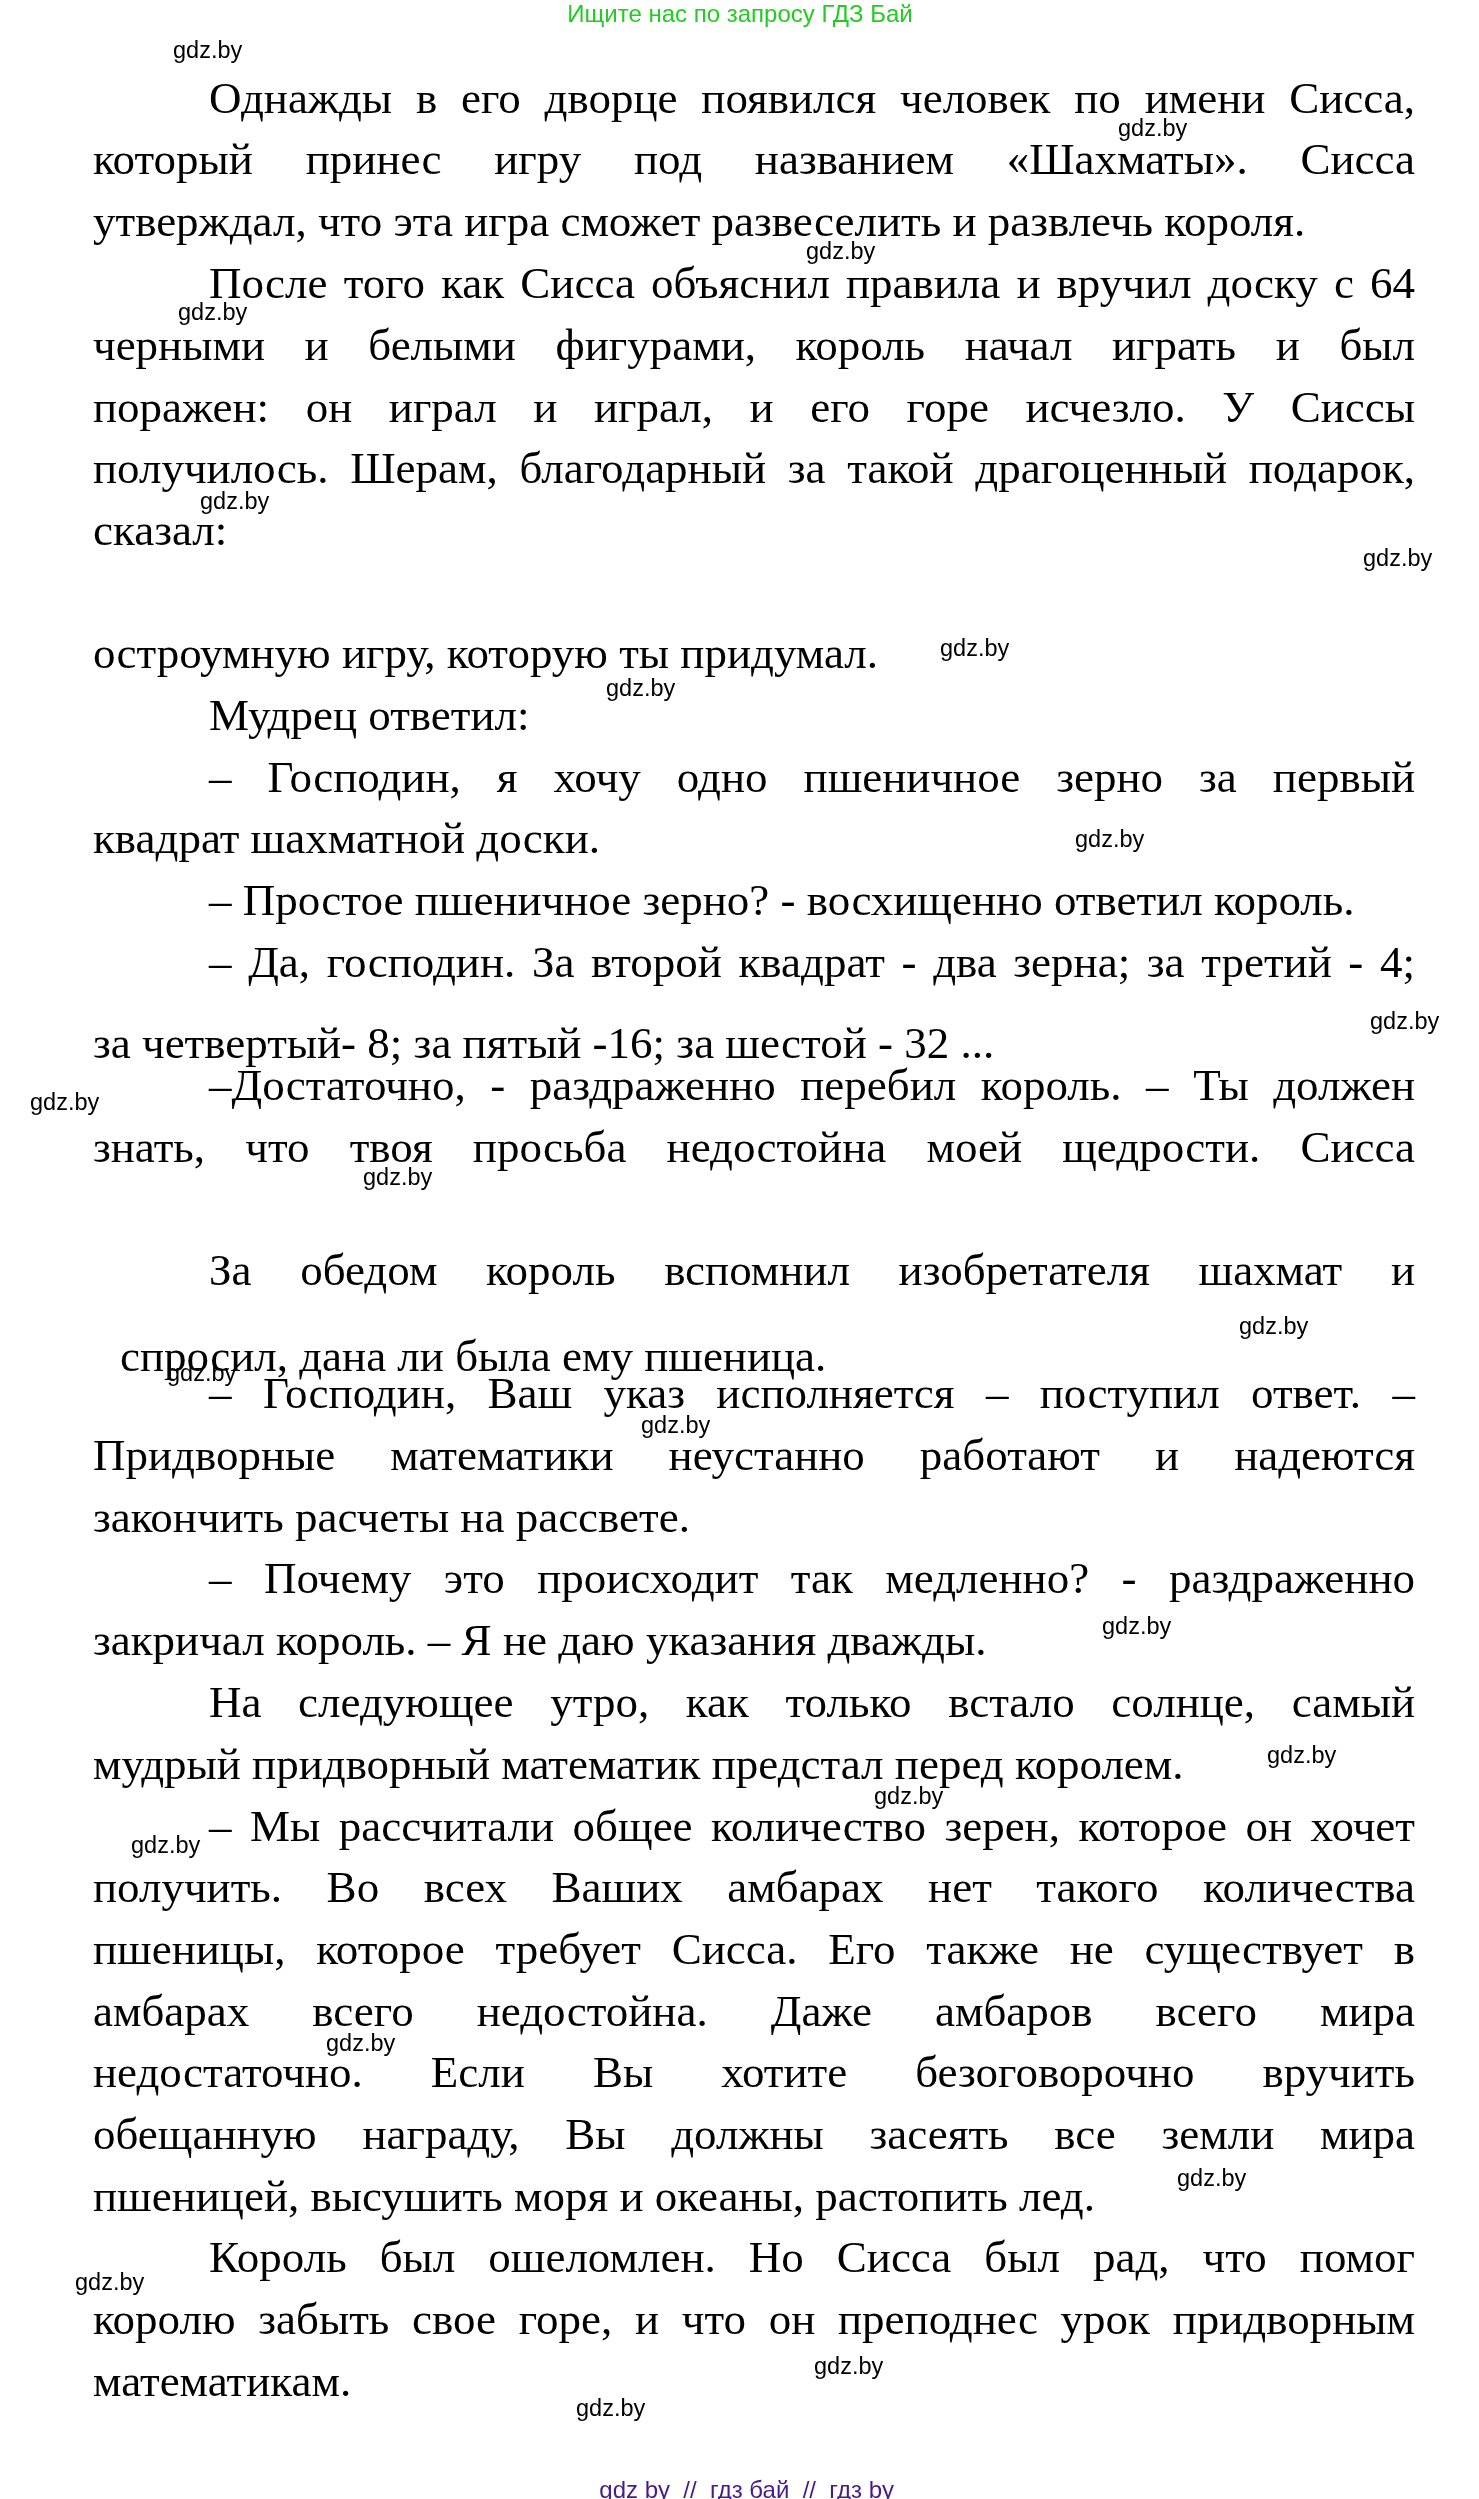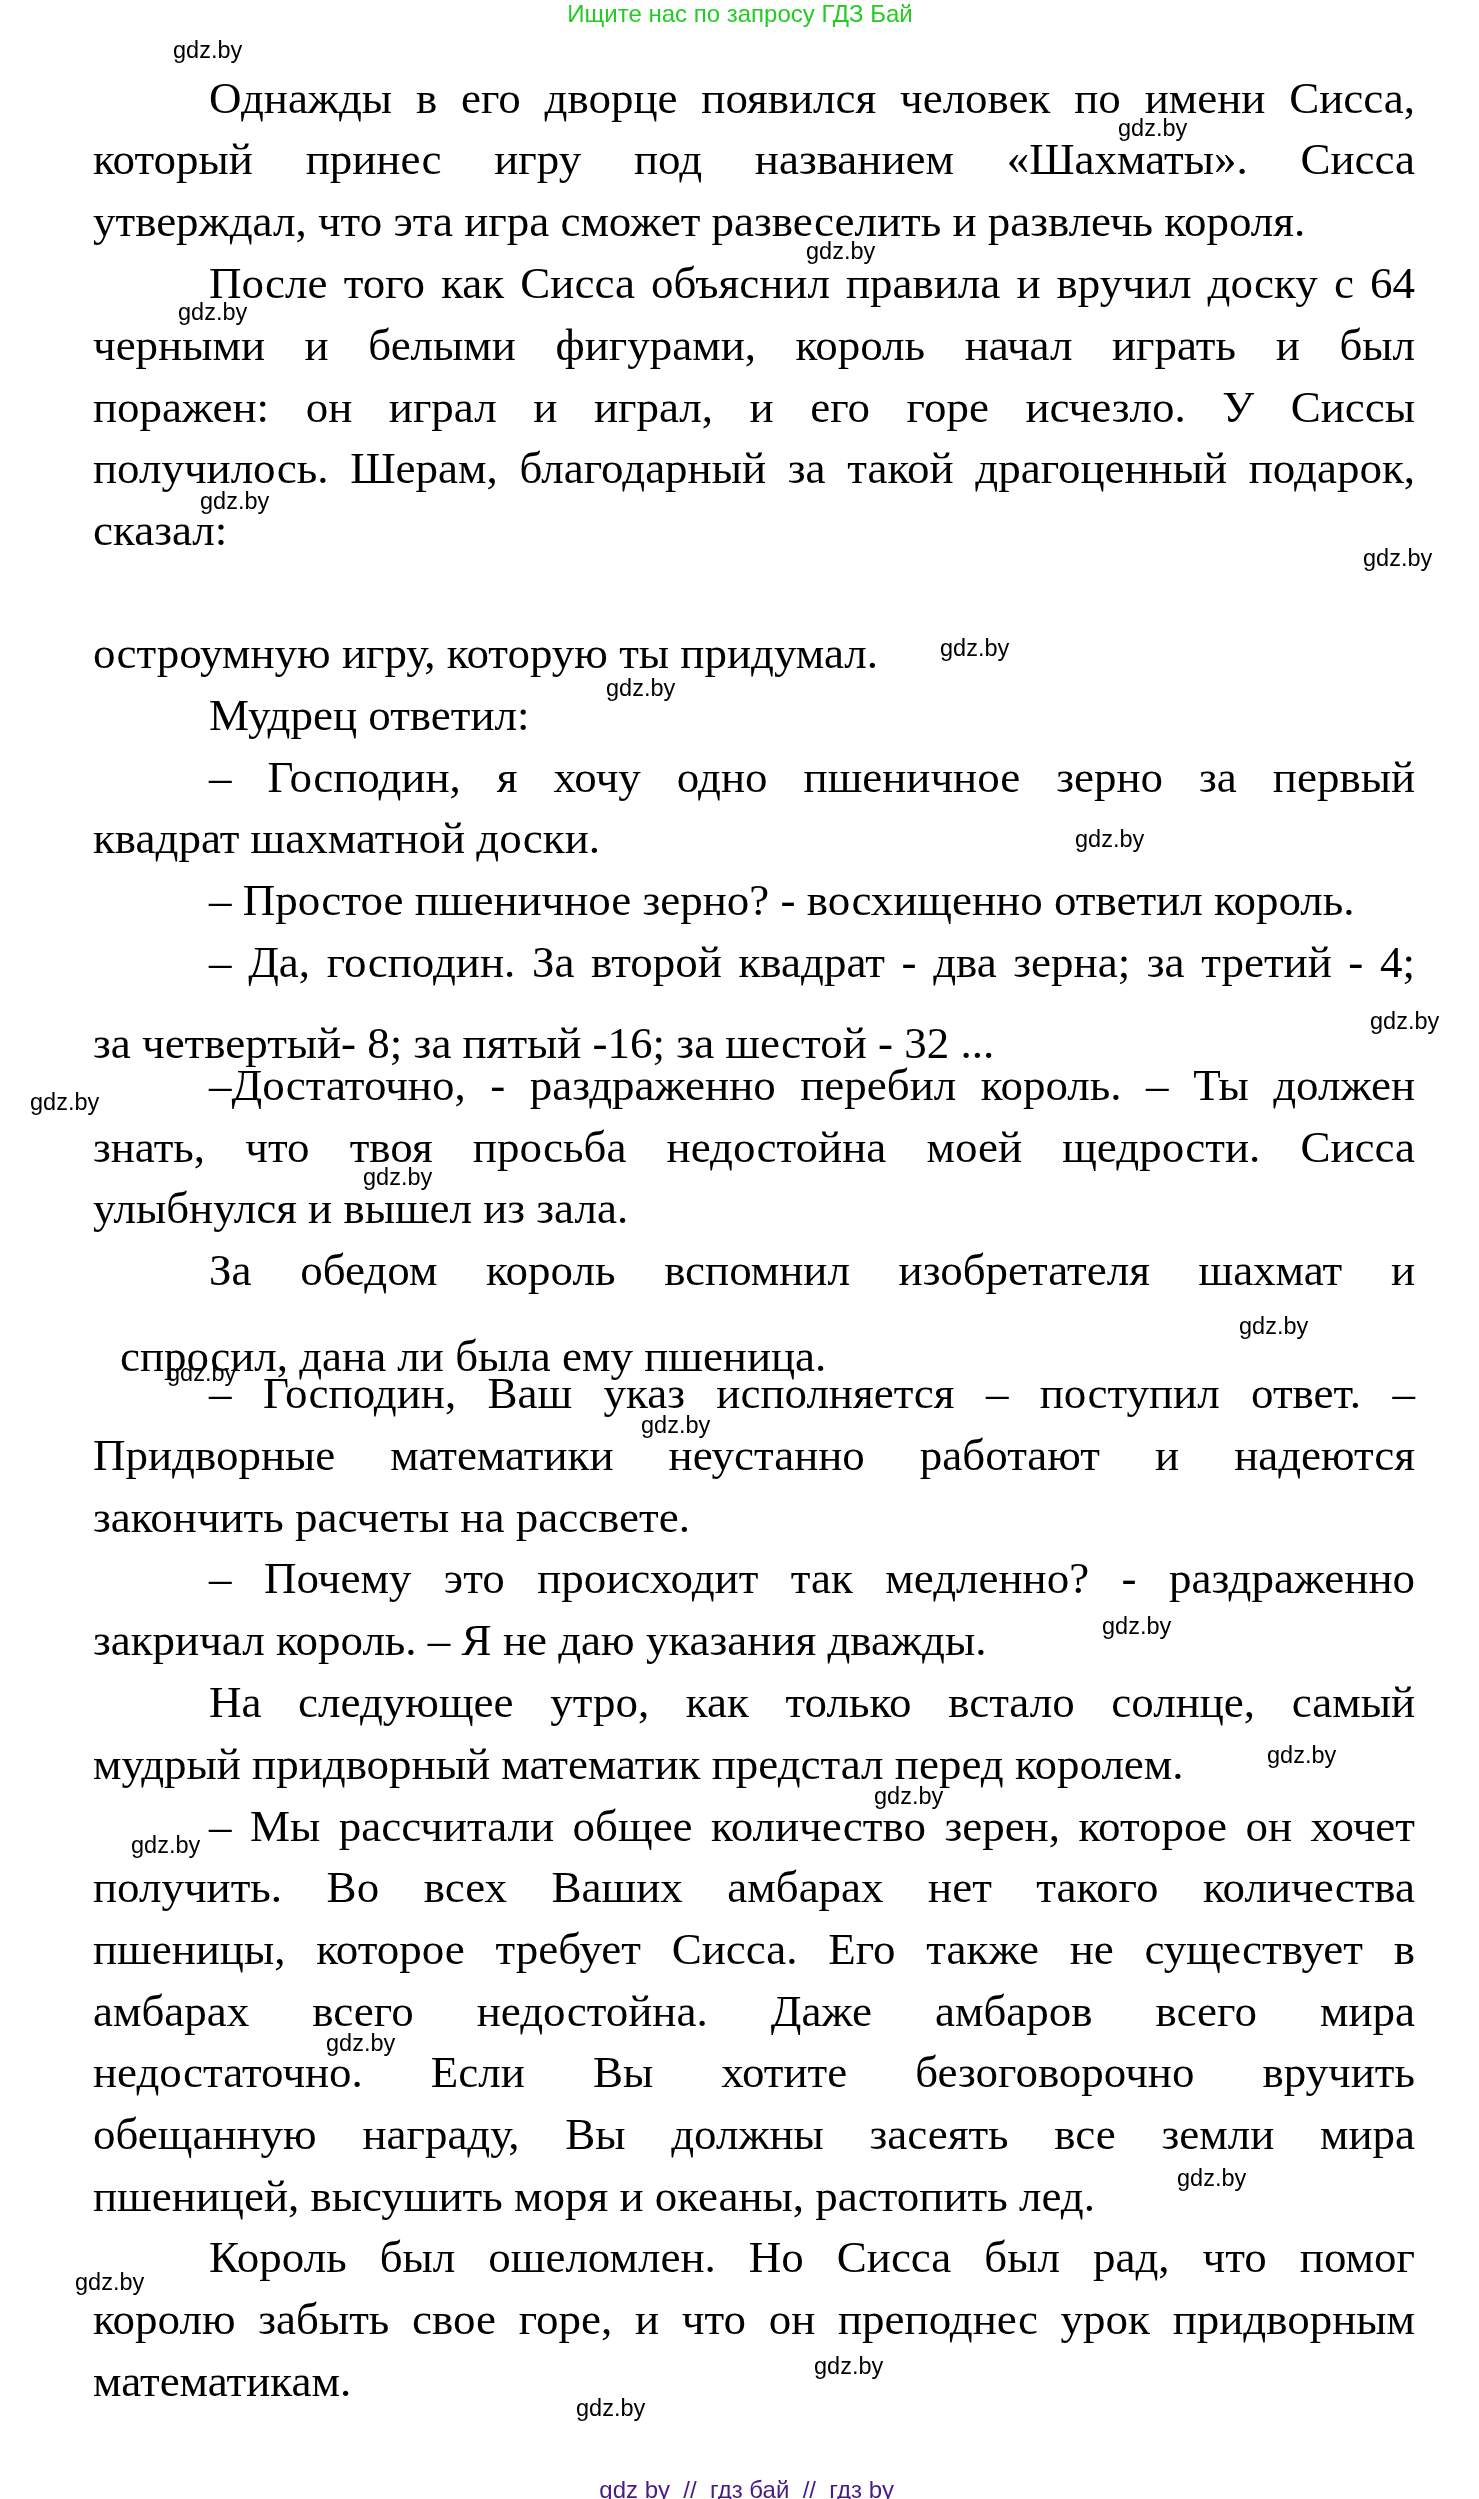--- a/index.html
+++ b/index.html
@@ -35,21 +35,20 @@
     <div class="line" style="top: 499px;">сказал:</div>
     <div class="line" style="top: 622px;">остроумную игру, которую ты придумал.</div>
     <div class="line ind" style="top: 684px;">Мудрец ответил:</div>
     <div class="line j ind" style="top: 746px;">– Господин, я хочу одно пшеничное зерно за первый</div>
     <div class="line" style="top: 807px;">квадрат шахматной доски.</div>
     <div class="line ind" style="top: 869px;">– Простое пшеничное зерно? - восхищенно ответил король.</div>
     <div class="line j ind" style="top: 931px;">– Да, господин. За второй квадрат - два зерна; за третий - 4;</div>
     <div class="line" style="top: 992px; margin-top: 20px;">за четвертый- 8; за пятый -16; за шестой - 32 ...</div>
     <div class="line j ind" style="top: 1054px;">–Достаточно, - раздраженно перебил король. – Ты должен</div>
     <div class="line j" style="top: 1116px;">знать, что твоя просьба недостойна моей щедрости. Сисса</div>
-    <div class="line" style="top: 1177px;">улыбнулся и вышел из зала.</div>
     <div class="line j ind" style="top: 1239px;">За обедом король вспомнил изобретателя шахмат и</div>
     <div class="line" style="top: 1325px; margin-left: 27px;">спросил, дана ли была ему пшеница.</div>
     <div class="line j ind" style="top: 1362px;">– Господин, Ваш указ исполняется – поступил ответ. –</div>
     <div class="line j" style="top: 1424px;">Придворные математики неустанно работают и надеются</div>
     <div class="line" style="top: 1486px;">закончить расчеты на рассвете.</div>
     <div class="line j ind" style="top: 1547px;">– Почему это происходит так медленно? - раздраженно</div>
     <div class="line" style="top: 1609px;">закричал король. – Я не даю указания дважды.</div>
     <div class="line j ind" style="top: 1671px;">На следующее утро, как только встало солнце, самый</div>
     <div class="line" style="top: 1733px;">мудрый придворный математик предстал перед королем.</div>
     <div class="line j ind" style="top: 1795px;">– Мы рассчитали общее количество зерен, которое он хочет</div>

